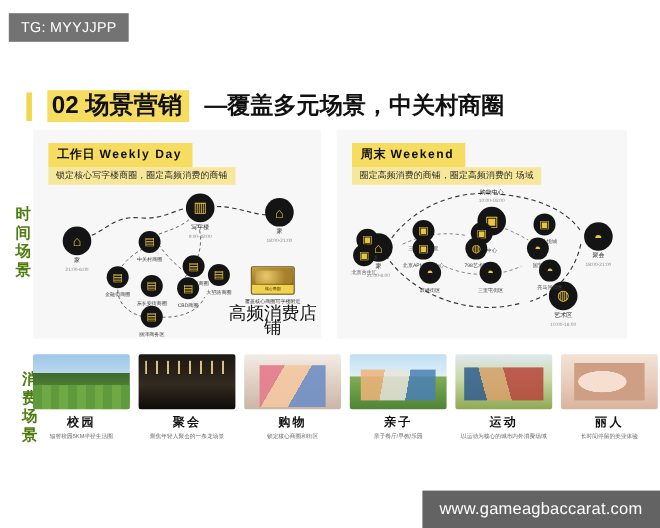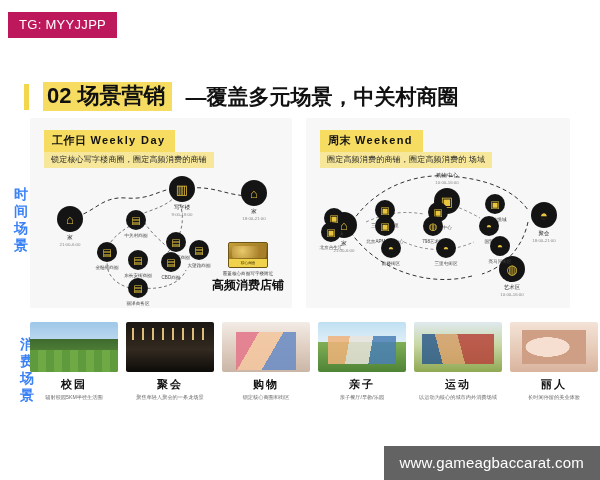--- a/index.html
+++ b/index.html
@@ -7,21 +7,21 @@
     width: 600px; height: 480px;
     background: #ffffff;
     font-family: "Liberation Sans", "DejaVu Sans", sans-serif;
     overflow: hidden;
   }
   #root { position: relative; width: 600px; height: 480px; background: #fff; }
 
   
   .tg-tag {
     position: absolute; left: 8px; top: 12px;
-    background: #be185d; color: #fff;
+    background: #737373; color: #fff;
     font-size: 13px; letter-spacing: .3px;
     padding: 5px 11px 6px 11px;
     white-space: nowrap;
   }
 
   
   .headline {
     position: absolute; left: 24px; top: 82px;
     display: flex; align-items: center; gap: 14px;
     white-space: nowrap;
@@ -33,21 +33,21 @@
     padding: 1px 6px 2px 4px;
   }
   .headline .hl-rest {
     font-size: 21px; font-weight: bold; color: #111; line-height: 26px;
   }
 
   
   .rail {
     position: absolute; left: 8px;
     width: 26px; text-align: center;
-    font-size: 14px; font-weight: bold; color: #3b82f6; line-height: 17px;
+    font-size: 14px; font-weight: bold; color: #4d7c0f; line-height: 17px;
   }
   .rail.time { top: 186px; }
   .rail.consume { top: 336px; text-align: right; }
 
   
   .panel {
     position: absolute; top: 118px; height: 190px;
     background: #f7f7f7; border-radius: 2px; overflow: hidden;
   }
   .panel.left { left: 30px; width: 262px; }
@@ -102,21 +102,21 @@
   .callout .thumb::before {
     content: ""; position: absolute; left: 3px; top: 3px;
     width: 34px; height: 12px; border-radius: 2px;
     background: radial-gradient(circle at 30% 40%, #e9c96b, #a8802a 70%);
   }
   .callout .thumb .tagbar {
     position: relative; width: 100%; background: #f0d24c; color: #3a2e06;
     font-size: 3.6px; line-height: 6px; padding: 1px 0; z-index: 2;
   }
   .callout .cap1 { font-size: 4.6px; color: #3c3c3c; margin-top: 3px; line-height: 6px; }
-  .callout .cap2 { font-size: 12px; font-weight: bold; color: #111; margin-top: 2px; line-height: 13px; }
+  .callout .cap2 { font-size: 16px; font-weight: normal; color: #111; margin-top: 2px; line-height: 13px; }
 
   
   .cards { position: absolute; left: 30px; top: 322px; display: flex; gap: 8px; }
   .card { width: 88px; }
   .card .img { width: 88px; height: 50px; border-radius: 2px; overflow: hidden; position: relative; }
   .card .cname {
     text-align: center; font-size: 11px; font-weight: bold;
     color: #111; margin-top: 6px; letter-spacing: 2px; line-height: 13px;
   }
   .card .cdesc {

